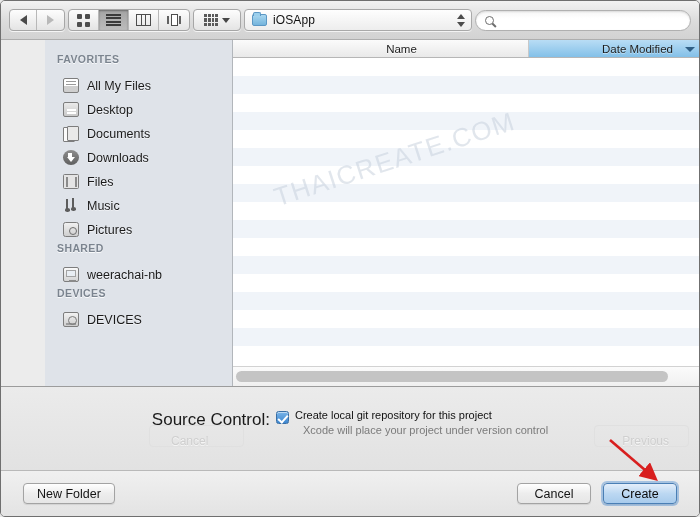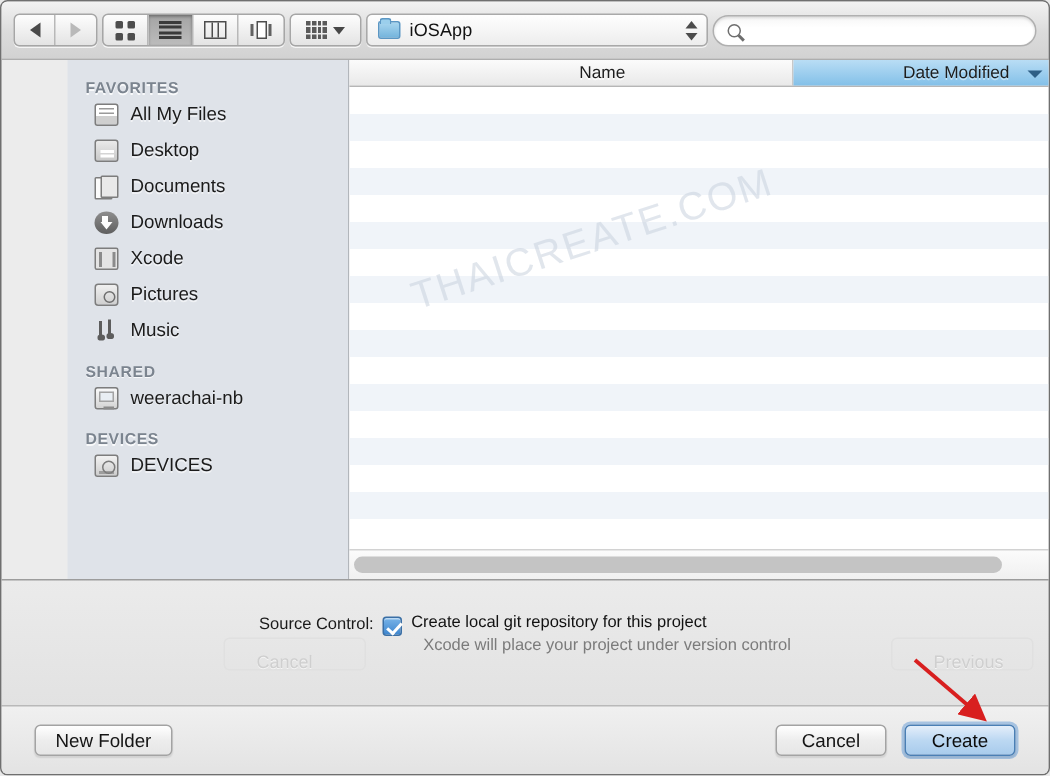--- a/index.html
+++ b/index.html
@@ -127,21 +127,21 @@
     overflow: hidden;
     margin-left: 44px;
   }
   .sb-head {
     font-size: 10.5px; font-weight: bold; color: #7b848f;
     letter-spacing: .4px;
     padding: 5px 0 4px 12px;
     text-shadow: 0 1px 0 rgba(255,255,255,.8);
   }
   .sb-item {
-    height: 24px; display:flex; align-items:flex-start; gap:8px;
+    height: 24px; display:flex; align-items:flex-end; gap:8px;
     padding-left: 18px; font-size: 12.5px; color:#1b1b1b;
     text-shadow: 0 1px 0 rgba(255,255,255,.55);
     cursor: default;
   }
   .sb-ico { width:16px;height:15px;flex:0 0 16px;position:relative; }
 
   .ico-allfiles { border:1.4px solid #7d7d7d;border-radius:2px;background:linear-gradient(to bottom,#fff 55%, #cfcfcf 55%); }
   .ico-allfiles::after{content:'';position:absolute;left:2px;top:2px;right:2px;height:1.2px;background:#9a9a9a;box-shadow:0 3px 0 #9a9a9a;}
   .ico-apps { }
   .ico-apps::before{content:'';position:absolute;left:7px;top:0;border-left:6px solid transparent;border-right:6px solid transparent;border-bottom:14px solid #8d8d8d;transform:translateX(-6px) skewX(-4deg);}
@@ -230,21 +230,21 @@
     position:absolute; font-size:12px; color:#cfcfcf;
     text-shadow:0 1px 0 rgba(255,255,255,.6);
     pointer-events:none; user-select:none;
   }
   .ghost.cancel { left:170px; top:47px; }
   .ghost.prev { right:30px; top:47px; }
   .ghost.box { left:148px; top:38px; width:95px; height:22px; border:1px solid #e0e0e0; border-radius:4px; }
   .ghost.box2 { right:10px; top:38px; width:95px; height:22px; border:1px solid #e0e0e0; border-radius:4px; }
 
   .sc-row { display:flex; align-items:flex-start; gap:6px; }
-  .sc-label { font-size:11px; color:#1a1a1a; padding-top:1px; }
+  .sc-label { font-size:17px; color:#1a1a1a; padding-top:1px; }
   .cbx {
     width:13px;height:13px;flex:0 0 13px;margin-top:2px;
     border:1px solid #3a6fa5; border-radius:2.5px;
     background: linear-gradient(to bottom,#79b4e8,#3d86cf);
     position:relative;
     box-shadow: inset 0 1px 0 rgba(255,255,255,.5);
   }
   .cbx::after {
     content:''; position:absolute; left:3.5px; top:1px;
     width:4px; height:8px; border:solid #fff; border-width:0 2px 2px 0;
@@ -384,29 +384,29 @@
       <div class="sb-item">
         <span class="sb-ico ico-docs"></span>
         <span>Documents</span>
       </div>
       <div class="sb-item">
         <span class="sb-ico ico-dl"></span>
         <span>Downloads</span>
       </div>
       <div class="sb-item">
         <span class="sb-ico ico-mov"></span>
-        <span>Xcode</span>
+        <span>Files</span>
+      </div>
+      <div class="sb-item">
+        <span class="sb-ico ico-music"></span>
+        <span>Music</span>
       </div>
       <div class="sb-item">
         <span class="sb-ico ico-pic"></span>
         <span>Pictures</span>
-      </div>
-      <div class="sb-item">
-        <span class="sb-ico ico-music"></span>
-        <span>Music</span>
       </div>
 
       <div class="sb-head">SHARED</div>
       <div class="sb-item">
         <span class="sb-ico ico-shared"></span>
         <span>weerachai-nb</span>
       </div>
 
       <div class="sb-head">DEVICES</div>
       <div class="sb-item">

